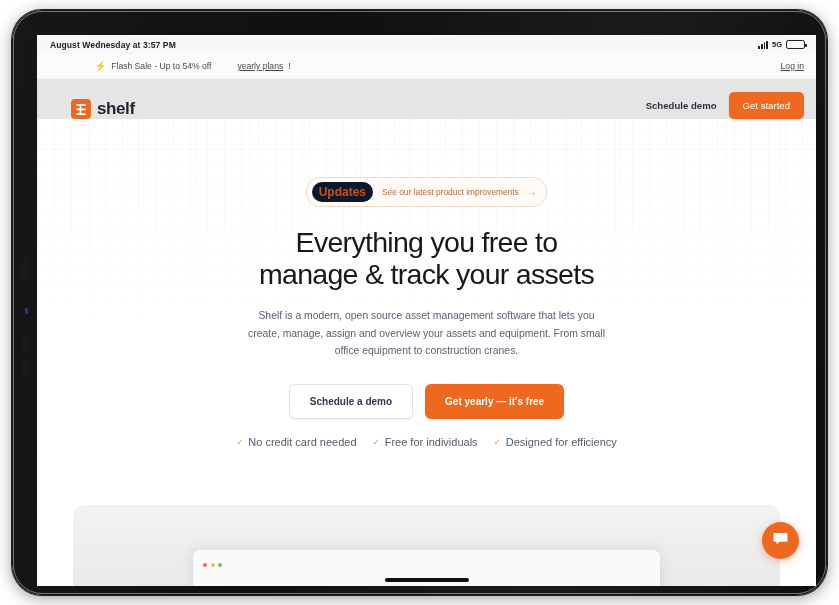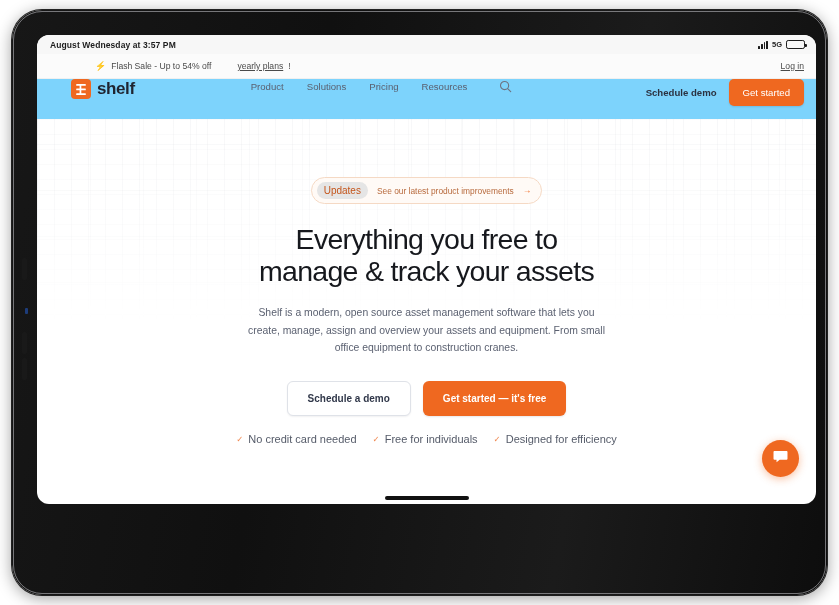--- a/index.html
+++ b/index.html
@@ -33,23 +33,23 @@
   .bezel-btn.b2 { top: 322px; }
   .bezel-btn.b3 { top: 348px; }
   .bezel-dot {
     position: absolute; left: 13px; top: 298px;
     width: 3px; height: 6px; background: #1d3c7a; border-radius: 1px;
   }
   
   .screen {
     position: absolute;
     left: 25px; top: 25px;
-    width: 779px; height: 469px;
+    width: 779px; height: 551px;
     background: #ffffff;
-    border-radius: 12px;
+    border-radius: 0;
     overflow: hidden;
   }
   
   .status-bar {
     height: 19px;
     background: #f7f7f7;
     display: flex; align-items: center;
     justify-content: space-between;
     padding: 0 11px 0 13px;
   }
@@ -86,22 +86,22 @@
   .promo-text {
     font-size: 8.6px; color: #4a4a4a;
     display: flex; align-items: center; gap: 5px;
   }
   .promo-text u { text-decoration: underline; margin-left: 21px; }
   .bolt { font-size: 9px; color: #e8b930; line-height: 1; }
   .login-link { font-size: 8.6px; color: #4a4a4a; text-decoration: underline; }
   
   .site-header {
     height: 40px;
-    background: #7dd3fc;
-    display: flex; align-items: flex-start;
+    background: #e5e5e5;
+    display: flex; align-items: flex-end;
     padding: 0 12px 0 34px;
     position: relative; z-index: 5;
   }
   .logo { display: flex; align-items: center; gap: 6px; }
   .logo-mark {
     width: 20px; height: 20px; border-radius: 4px;
     background: #ef6820;
     display: flex; align-items: center; justify-content: center;
   }
   .logo-mark svg { display: block; }
@@ -147,22 +147,22 @@
             mask-image: linear-gradient(180deg, rgba(0,0,0,.85) 0%, rgba(0,0,0,.55) 45%, rgba(0,0,0,0) 82%);
     pointer-events: none;
   }
   .hero-inner { position: relative; z-index: 2; text-align: center; }
   .updates-pill {
     display: inline-flex; align-items: center; gap: 9px;
     border: 1px solid #f5d9c4; background: #fffaf6;
     border-radius: 14px; padding: 4px 10px 4px 5px;
   }
   .updates-badge {
-    background: #e5e5e5; color: #c4551b;
-    font-size: 10px; font-weight: normal;
+    background: #0f172a; color: #c4551b;
+    font-size: 12px; font-weight: bold;
     padding: 3px 7px; border-radius: 10px;
   }
   .updates-text { font-size: 8.4px; color: #b86b3e; }
   .updates-arrow { font-size: 8.5px; color: #ef6820; line-height: 1; }
   .hero-title {
     margin-top: 19px;
     font-size: 28.5px; font-weight: normal; color: #16181d;
     line-height: 1.13; letter-spacing: -.7px;
   }
   .hero-sub {
@@ -277,32 +277,20 @@
           <svg width="12" height="13" viewBox="0 0 12 13" aria-hidden="true">
             <rect x="1.2" y="1" width="9.6" height="1.7" rx=".5" fill="#fff"></rect>
             <rect x="1.2" y="5.6" width="9.6" height="1.7" rx=".5" fill="#fff"></rect>
             <rect x="1.2" y="10.2" width="9.6" height="1.7" rx=".5" fill="#fff"></rect>
             <rect x="4.6" y="1" width="1.7" height="11" rx=".6" fill="#fff"></rect>
           </svg>
         </span>
         <span class="logo-word">shelf</span>
       </div>
 
-      <nav class="main-nav">
-        <a class="nav-link">Product</a>
-        <a class="nav-link">Solutions</a>
-        <a class="nav-link">Pricing</a>
-        <a class="nav-link">Resources</a>
-        <span class="search-btn">
-          <svg width="13" height="13" viewBox="0 0 14 14" aria-hidden="true">
-            <circle cx="6" cy="6" r="4.4" fill="none" stroke="#6d7382" stroke-width="1.2"></circle>
-            <line x1="9.3" y1="9.3" x2="12.6" y2="12.6" stroke="#6d7382" stroke-width="1.2" stroke-linecap="round"></line>
-          </svg>
-        </span>
-      </nav>
 
       <div class="header-right">
         <a class="schedule-demo">Schedule demo</a>
         <button class="btn-get-started">Get started</button>
       </div>
     </div>
 
     <div class="hero">
       <div class="hero-grid"></div>
       <div class="hero-inner">
@@ -315,21 +303,21 @@
 
         <h1 class="hero-title">
           <span>Everything you free to</span><br>
           <span>manage &amp; track your assets</span>
         </h1>
 
         <p class="hero-sub">Shelf is a modern, open source asset management software that lets you create, manage, assign and overview your assets and equipment. From small office equipment to construction cranes.</p>
 
         <div class="hero-cta">
           <button class="btn-demo">Schedule a demo</button>
-          <button class="btn-free">Get started — it's free</button>
+          <button class="btn-free">Get yearly — it's free</button>
         </div>
 
         <div class="hero-feats">
           <div class="feat">
             <span class="feat-check">✓</span>
             <span class="feat-label">No credit card needed</span>
           </div>
           <div class="feat">
             <span class="feat-check">✓</span>
             <span class="feat-label">Free for individuals</span>

